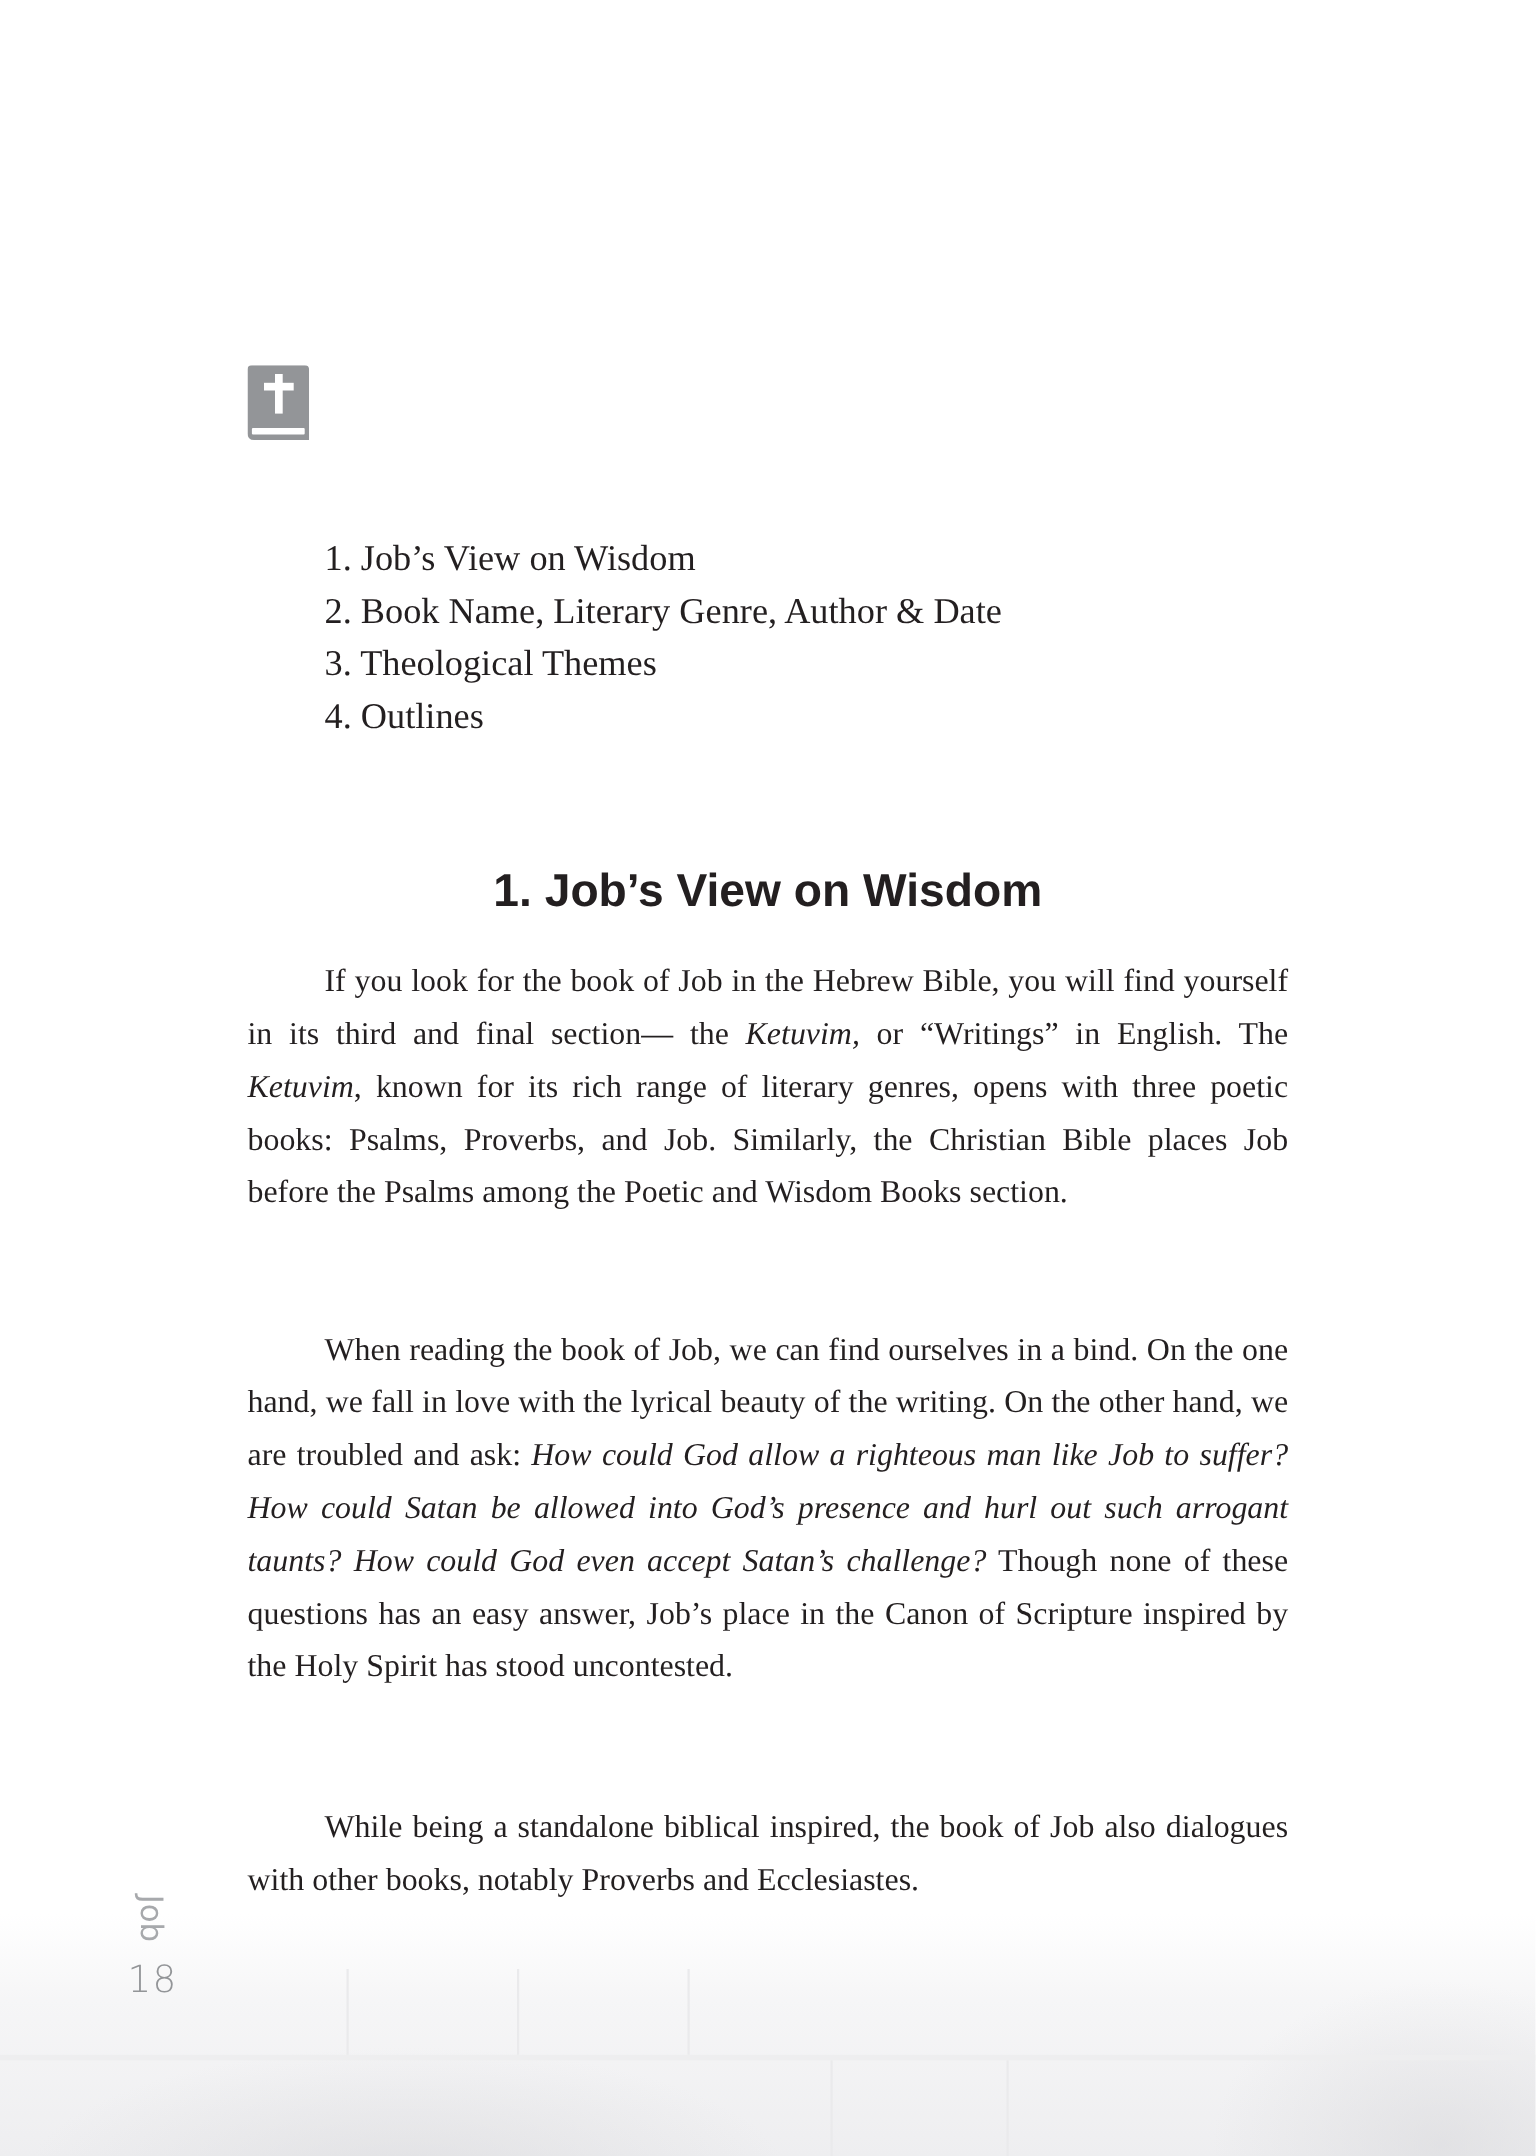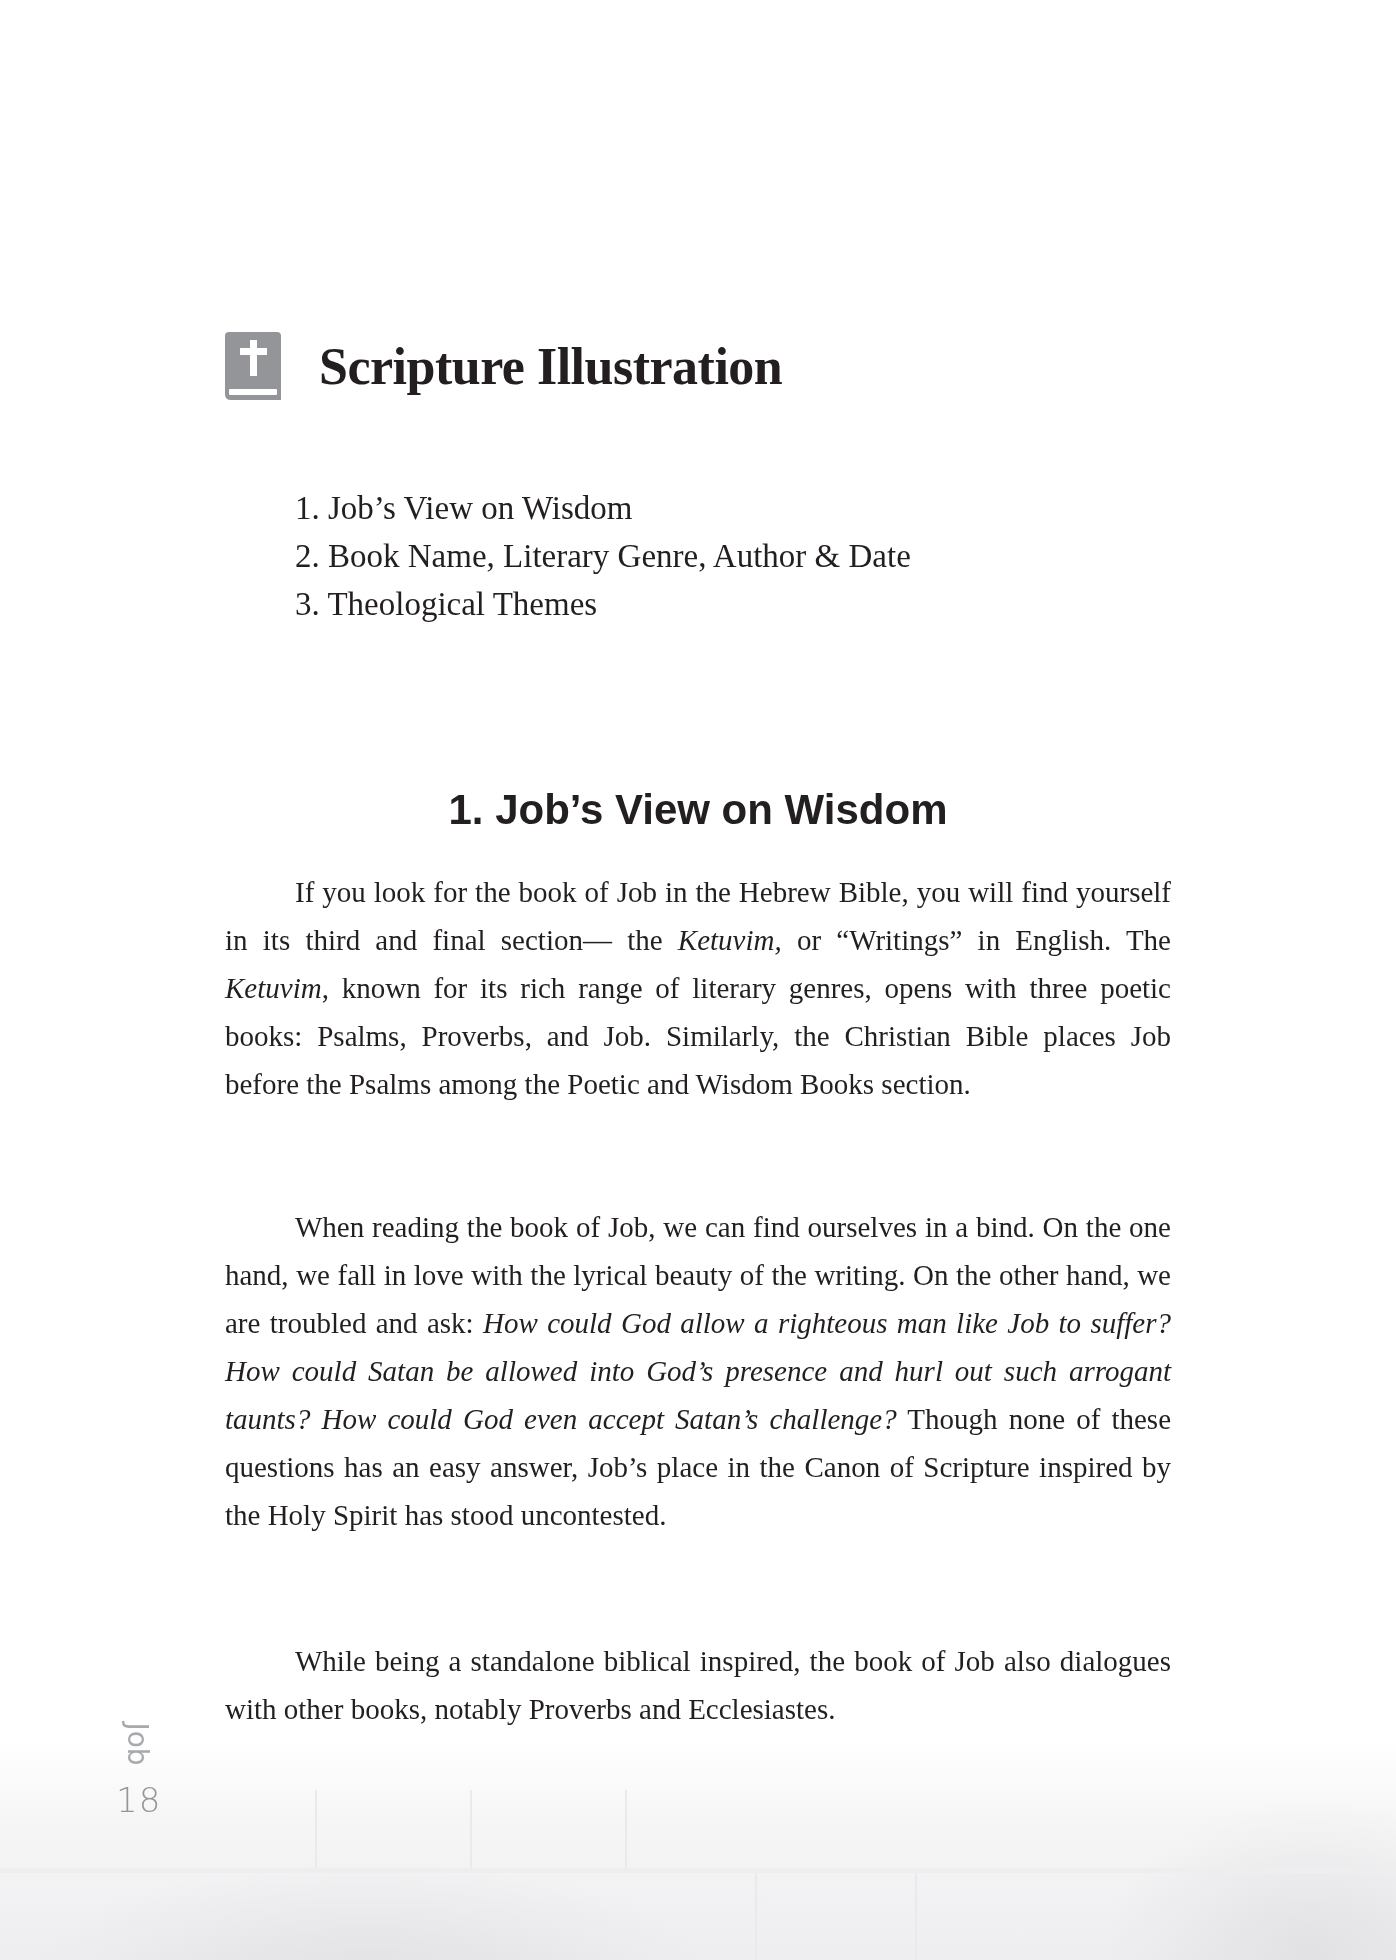--- a/index.html
+++ b/index.html
@@ -88,27 +88,27 @@
 <div class="bg-post" style="left:755px; top:1873px; height:90px;"></div>
 <div class="bg-post" style="left:915px; top:1873px; height:90px;"></div>
 
 <div class="header">
   <svg class="book-icon" viewBox="0 0 56 68">
     <path d="M4 0 H52 Q56 0 56 4 V68 H6 Q0 68 0 62 V4 Q0 0 4 0 Z" fill="#939598"></path>
     <rect x="4" y="57" width="48" height="6" rx="1" fill="#ffffff"></rect>
     <rect x="25" y="8" width="7" height="36" fill="#ffffff"></rect>
     <rect x="15" y="16" width="27" height="7" fill="#ffffff"></rect>
   </svg>
-  <div class="page-title">Scripture Illustration</div>
 </div>
 
 <ul class="toc">
   <li>1. Job’s View on Wisdom</li>
   <li>2. Book Name, Literary Genre, Author &amp; Date</li>
   <li>3. Theological Themes</li>
+  <li>4. Outlines</li>
 </ul>
 
 <div class="section-heading">1. Job’s View on Wisdom</div>
 
 <p class="para p1">
   <span>If you look for the book of Job in the Hebrew Bible, you will find yourself in its third and final section— the </span><em>Ketuvim,</em><span> or “Writings” in English.  The </span><em>Ketuvim</em><span>, known for its rich range of literary genres, opens with three poetic books: Psalms, Proverbs, and Job. Similarly, the Christian Bible places Job before the Psalms among the Poetic and Wisdom Books section.</span>
 </p>
 
 <p class="para p2">
   <span>When reading the book of Job, we can find ourselves in a bind. On the one hand, we fall in love with the lyrical beauty of the writing. On the other hand, we are troubled and ask: </span><em>How could God allow a righteous man like Job to suffer? How could Satan be allowed into God’s presence and hurl out such arrogant taunts? How could God even accept Satan’s challenge?</em><span> Though none of these questions has an easy answer, Job’s place in the Canon of Scripture inspired by the Holy Spirit has stood uncontested.</span>

